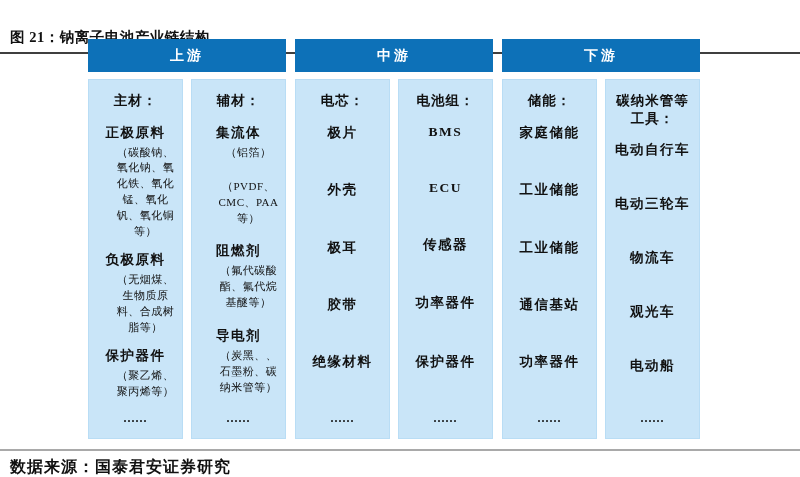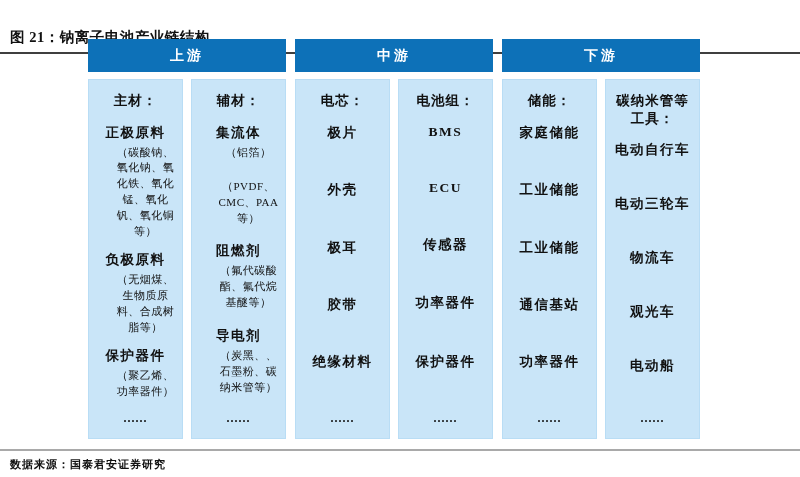--- a/index.html
+++ b/index.html
@@ -37,21 +37,21 @@
     align-items:center;padding:14px 0 2px;
   }
   .item{text-align:center;width:100%;}
   .item-label{font-size:13.5px;font-weight:bold;letter-spacing:1.5px;}
   .item-note{font-size:11px;line-height:1.45;margin-top:3px;letter-spacing:0.5px;padding:0 1px;margin-left:20px;}
   .ellipsis{font-size:12px;font-weight:bold;letter-spacing:1px;text-align:center;}
   .page-footer{
     position:absolute;left:0;right:0;top:449px;
     border-top:2px solid #a9a9a9;padding:6px 10px 0;box-sizing:border-box;
   }
-  .source-text{font-size:11px;font-weight:bold;letter-spacing:1px;}
+  .source-text{font-size:16px;font-weight:bold;letter-spacing:1px;}
 </style>
 </head>
 <body>
 
 <div class="page-header">
   <div class="page-title">图 21：钠离子电池产业链结构</div>
 </div>
 
 <div class="diagram">
   <div class="groups">
@@ -65,21 +65,21 @@
             <div class="item">
               <div class="item-label">正极原料</div>
               <div class="item-note">（碳酸钠、氧化钠、氧化铁、氧化锰、氧化钒、氧化铜等）</div>
             </div>
             <div class="item">
               <div class="item-label">负极原料</div>
               <div class="item-note">（无烟煤、生物质原料、合成树脂等）</div>
             </div>
             <div class="item">
               <div class="item-label">保护器件</div>
-              <div class="item-note">（聚乙烯、功率器件）</div>
+              <div class="item-note">（聚乙烯、聚丙烯等）</div>
             </div>
             <div class="ellipsis">......</div>
           </div>
         </div>
         <div class="col">
           <div class="col-heading">辅材：</div>
           <div class="col-body">
             <div class="item">
               <div class="item-label">集流体</div>
               <div class="item-note">（铝箔）</div>

